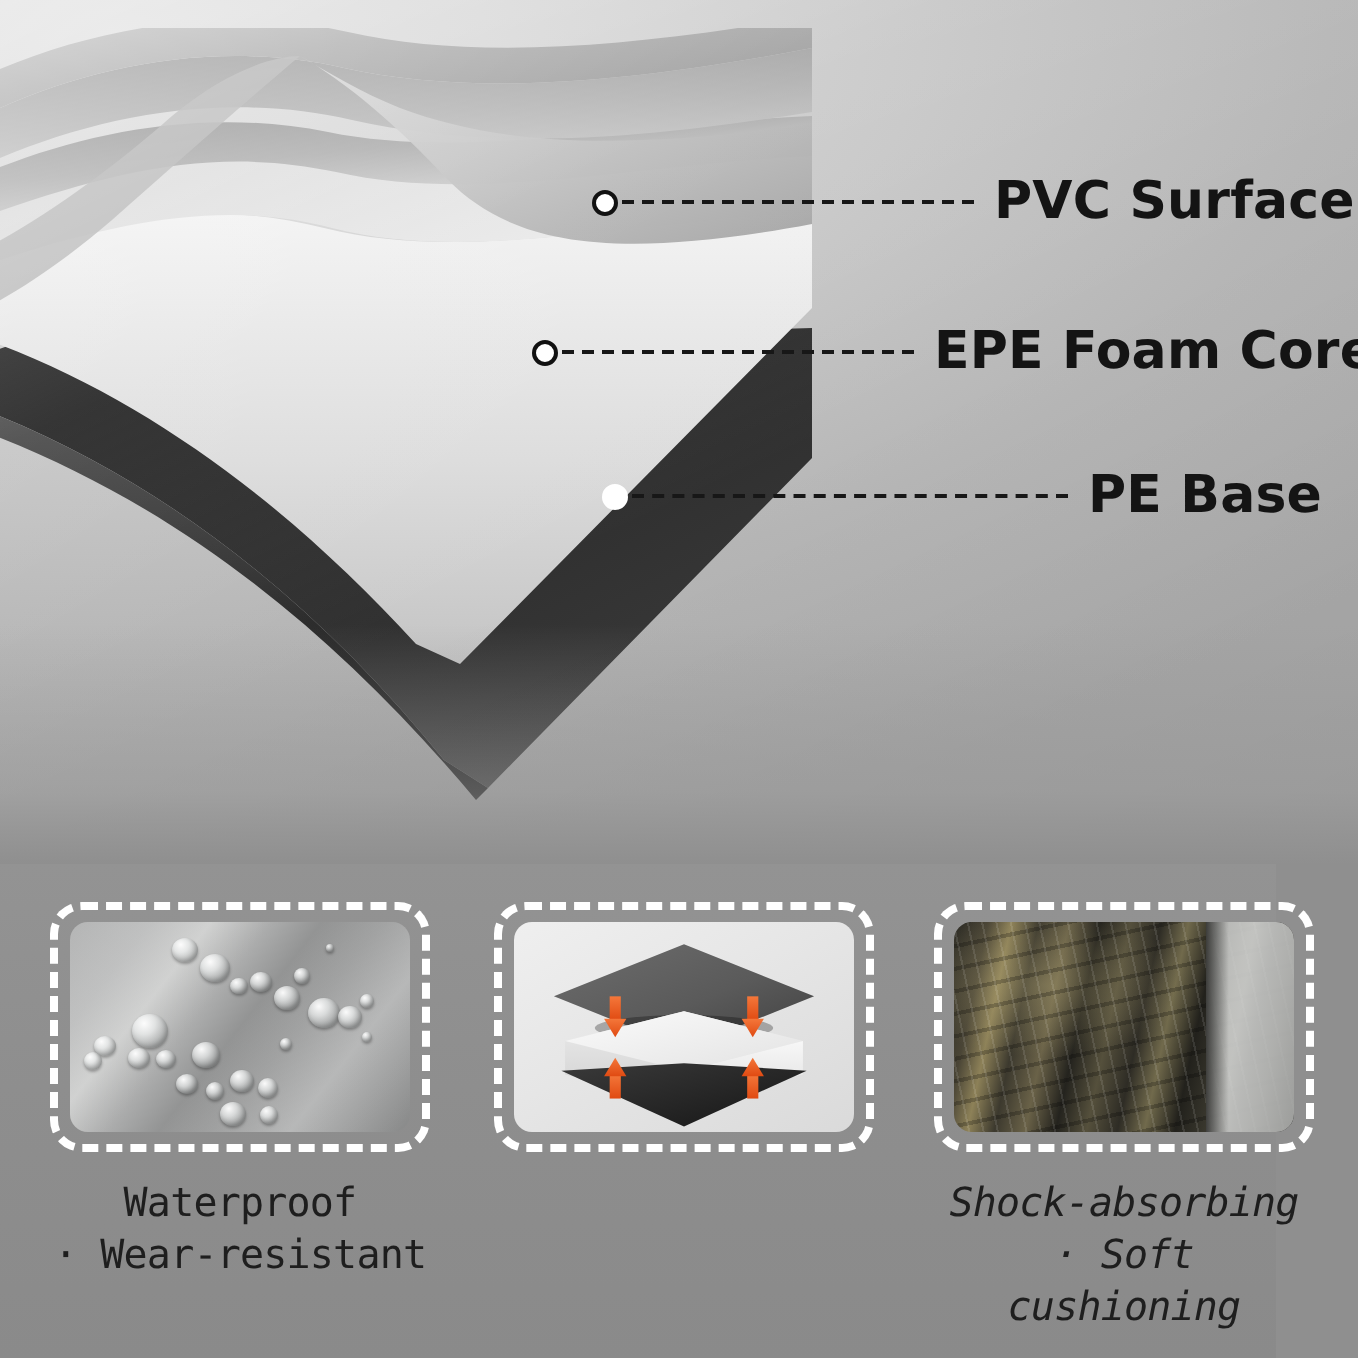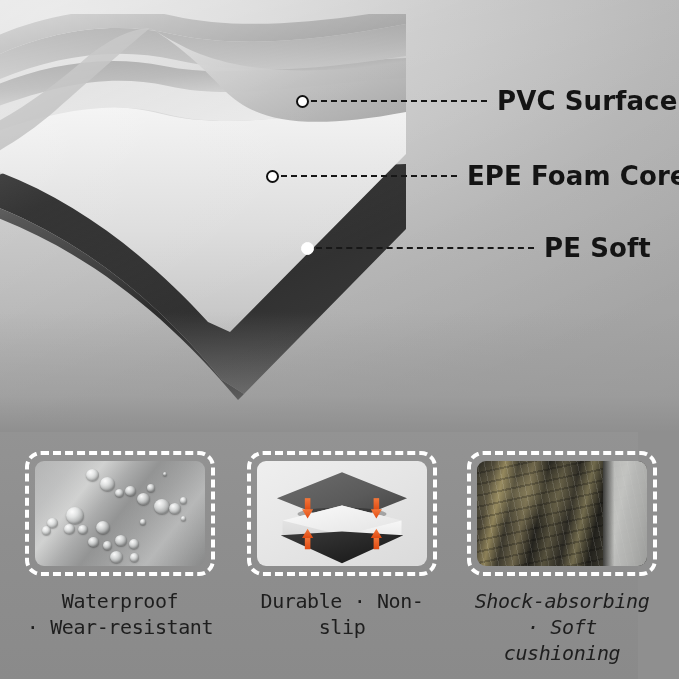--- a/index.html
+++ b/index.html
@@ -222,21 +222,21 @@
 
     <div class="callout" id="callout-epe">
       <span class="dot ring"></span>
       <span class="leader"></span>
       <span class="callout-label">EPE Foam Core</span>
     </div>
 
     <div class="callout" id="callout-pe">
       <span class="dot solid"></span>
       <span class="leader"></span>
-      <span class="callout-label">PE Soft</span>
+      <span class="callout-label">PE Base</span>
     </div>
   </div>
 
   <div class="features">
 
     <div class="feature" id="feature-0">
       <div class="thumb">
         <div class="thumb-inner">
           <div class="fabric"></div>
           <span class="drop" style="left:30%;top:8%;width:13px;height:12px;"></span>
@@ -326,21 +326,20 @@
               <rect x="48" y="82" width="6" height="13" fill="url(#gArrow)"></rect>
               <path d="M45 83 L57 83 L51 73 Z" fill="url(#gArrow)"></path>
             </g>
             <g>
               <rect x="122" y="82" width="6" height="13" fill="url(#gArrow)"></rect>
               <path d="M119 83 L131 83 L125 73 Z" fill="url(#gArrow)"></path>
             </g>
           </svg>
         </div>
       </div>
-      <div class="feature-caption">Durable · Non-slip</div>
     </div>
 
     <div class="feature" id="feature-2">
       <div class="thumb">
         <div class="thumb-inner">
           <div class="crumple"></div>
           <div class="crumple-strip"></div>
         </div>
       </div>
       <div class="feature-caption">Shock-absorbing

